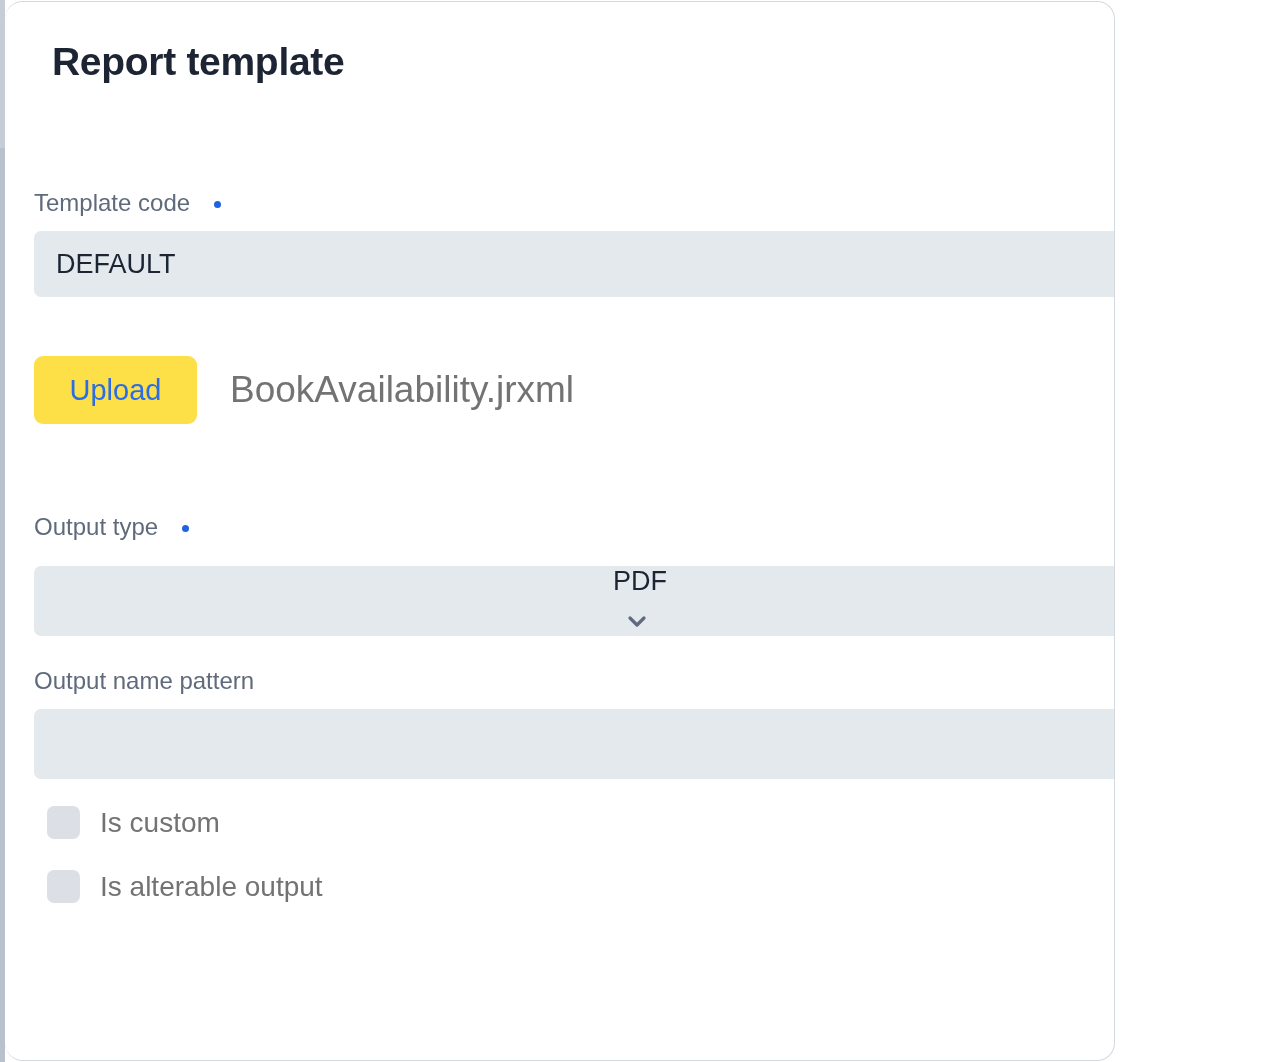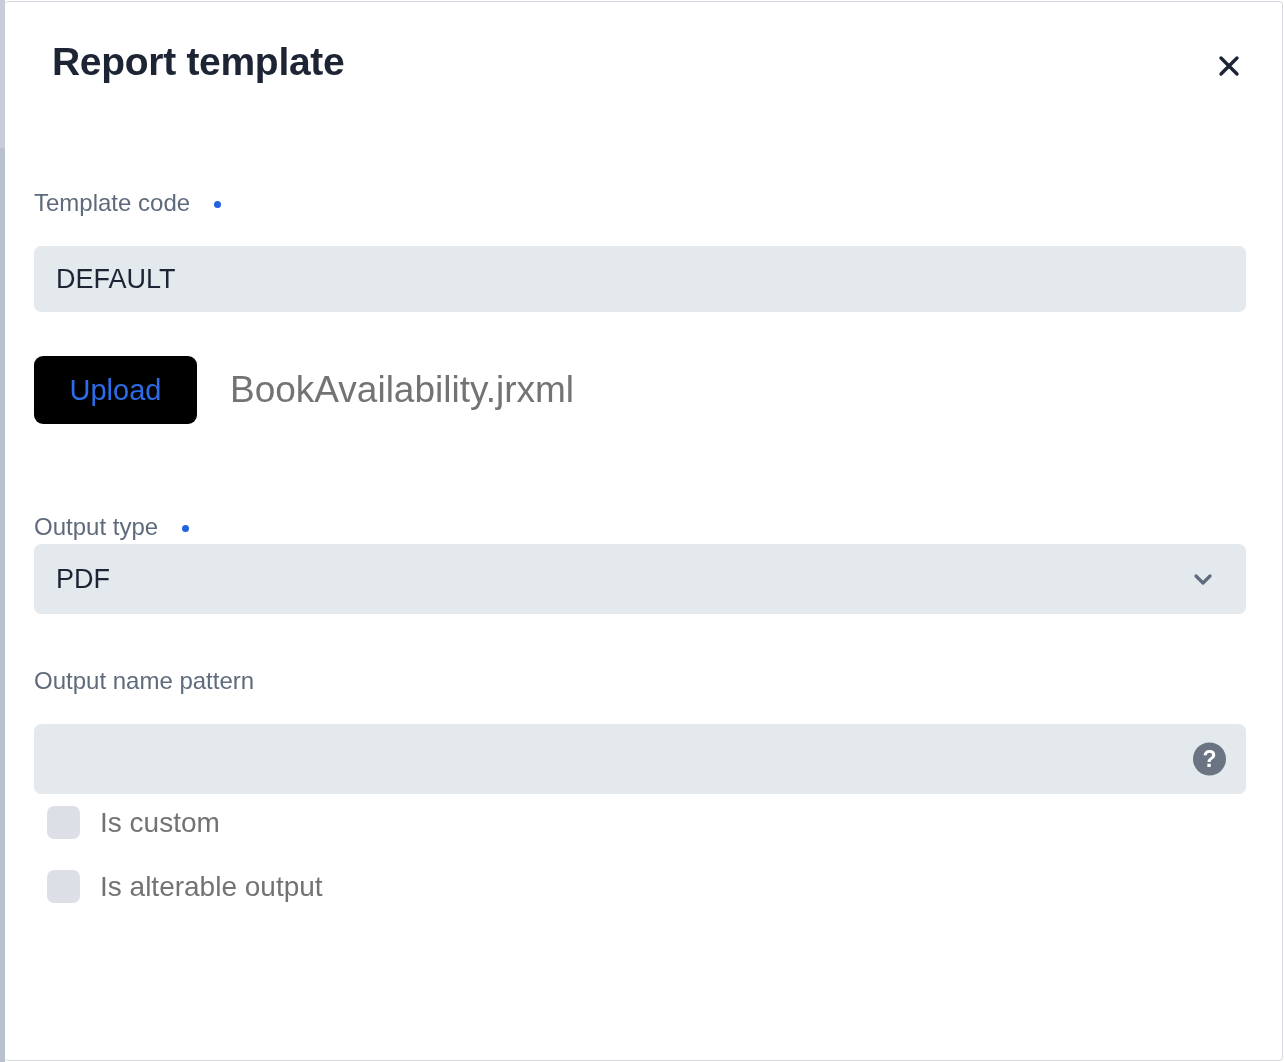--- a/index.html
+++ b/index.html
@@ -34,24 +34,24 @@
     top: 148px;
     width: 5px;
     height: 914px;
     background: #b9c1cc;
   }
 
   .dialog {
     position: absolute;
     left: 5px;
     top: 1px;
-    width: 1278px;
+    width: 1110px;
     height: 1060px;
     background: #ffffff;
-    border-radius: 4px;
+    border-radius: 18px;
     border: 1px solid #d3d9e0;
     border-left: none;
     box-sizing: border-box;
     overflow: hidden;
   }
 
   
   .dialog-header {
     position: absolute;
     left: 0;
@@ -105,48 +105,49 @@
   .required-dot {
     display: inline-block;
     width: 7px;
     height: 7px;
     border-radius: 50%;
     background: #1f63e0;
     margin-top: 3px;
   }
 
   .text-input {
-    margin-top: 28px;
+    margin-top: 13px;
     height: 66px;
     background: #e4e9ee;
     border-radius: 7px;
     display: flex;
     align-items: center;
     padding: 0 22px;
     box-sizing: border-box;
     font-size: 27px;
     color: #1d2535;
     position: relative;
     cursor: text;
   }
   .text-input.empty { color: #8d96a3; }
 
   .select-input {
-    margin-top: 2px;
+    margin-top: 24px;
     height: 70px;
     background: #e4e9ee;
     border-radius: 7px;
     display: flex;
     align-items: center;
     justify-content: space-between;
     padding: 0 22px 0 22px;
     box-sizing: border-box;
     font-size: 27px;
     color: #1d2535;
     cursor: pointer;
+    flex-direction: column;
   }
   .chevron { display: flex; align-items: center; padding-right: 6px; }
 
   .help-icon {
     position: absolute;
     right: 20px;
     top: 50%;
     transform: translateY(-50%);
     width: 33px;
     height: 33px;
@@ -165,21 +166,21 @@
   
   .file-row {
     margin-top: 14px;
     display: flex;
     align-items: center;
     gap: 33px;
   }
   .upload-button {
     height: 68px;
     min-width: 163px;
-    background: #000000;
+    background: #fde047;
     border-radius: 9px;
     display: flex;
     align-items: center;
     justify-content: center;
     color: #2c6ce8;
     font-size: 29px;
     cursor: pointer;
     padding: 0 18px;
     box-sizing: border-box;
   }

